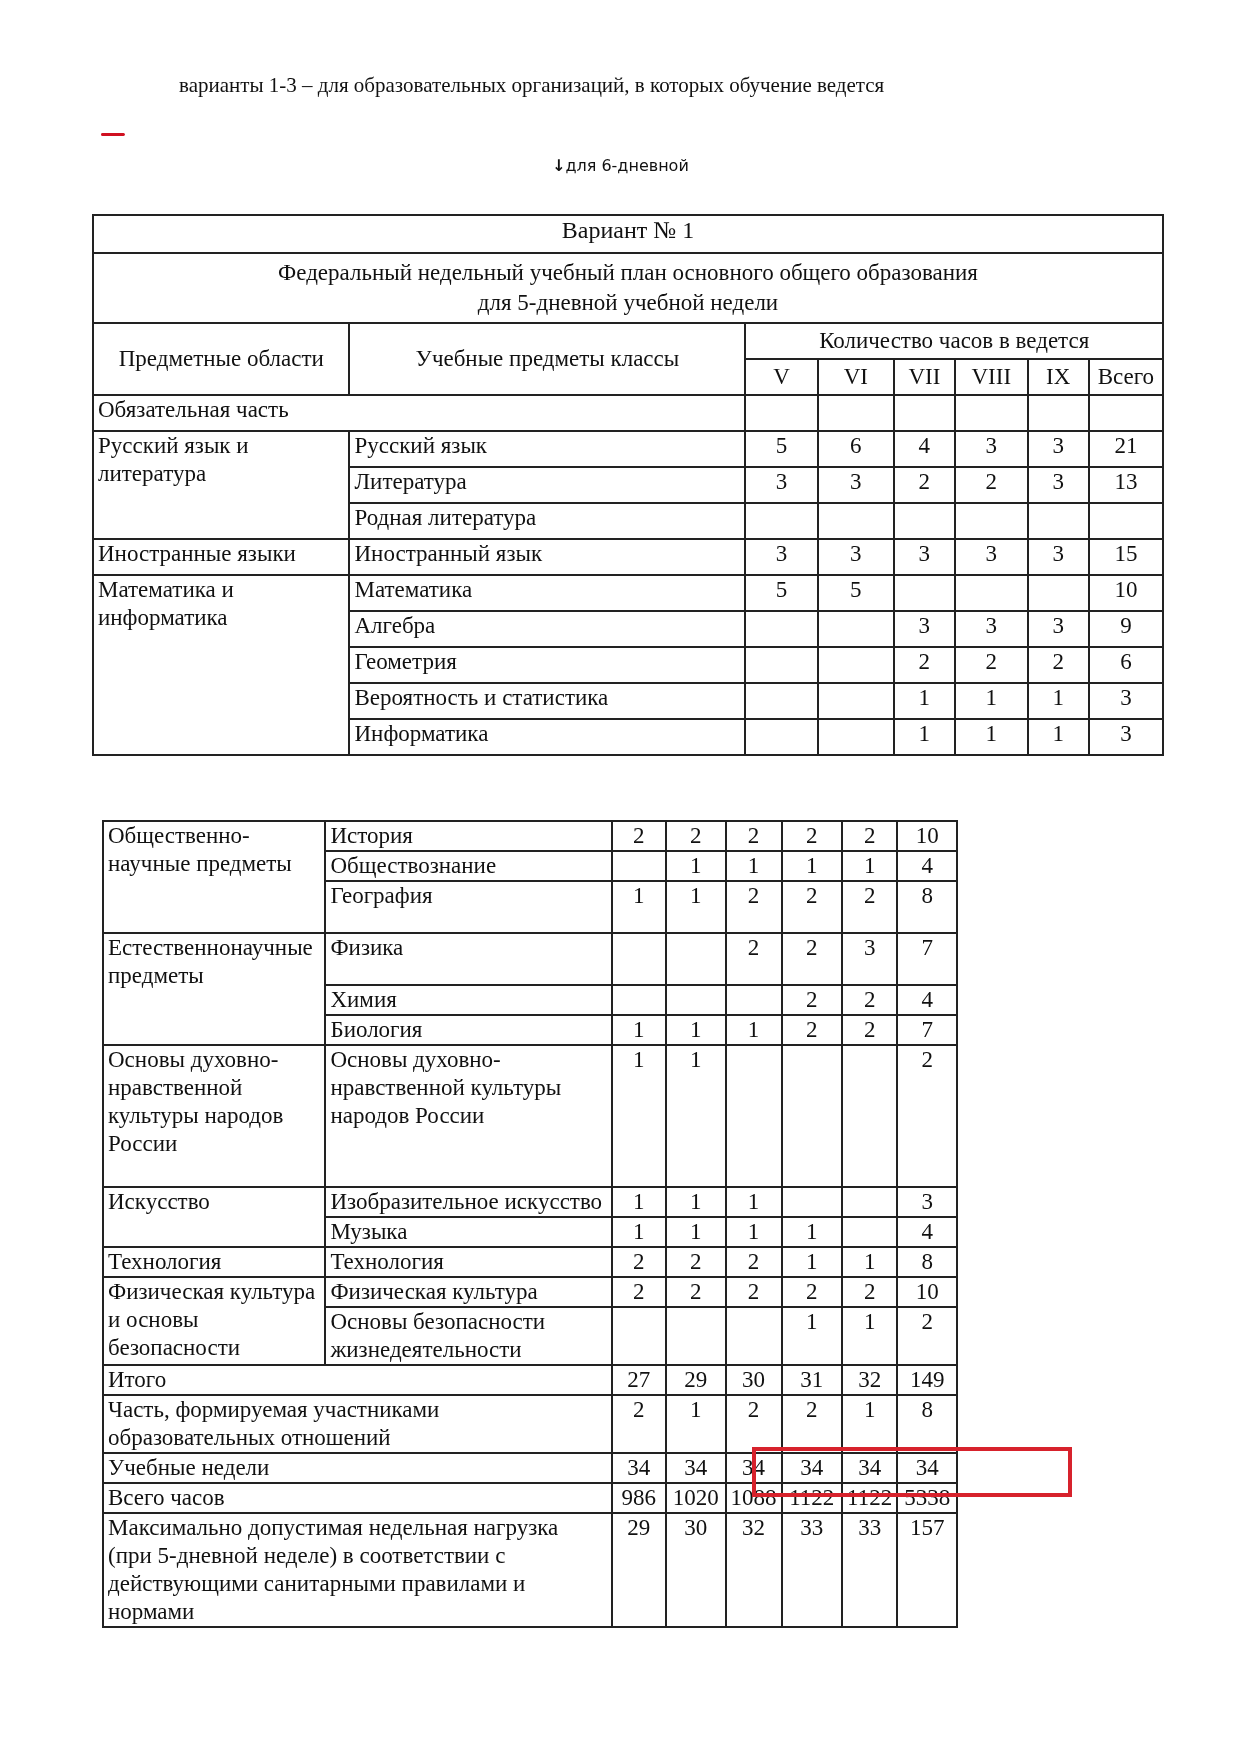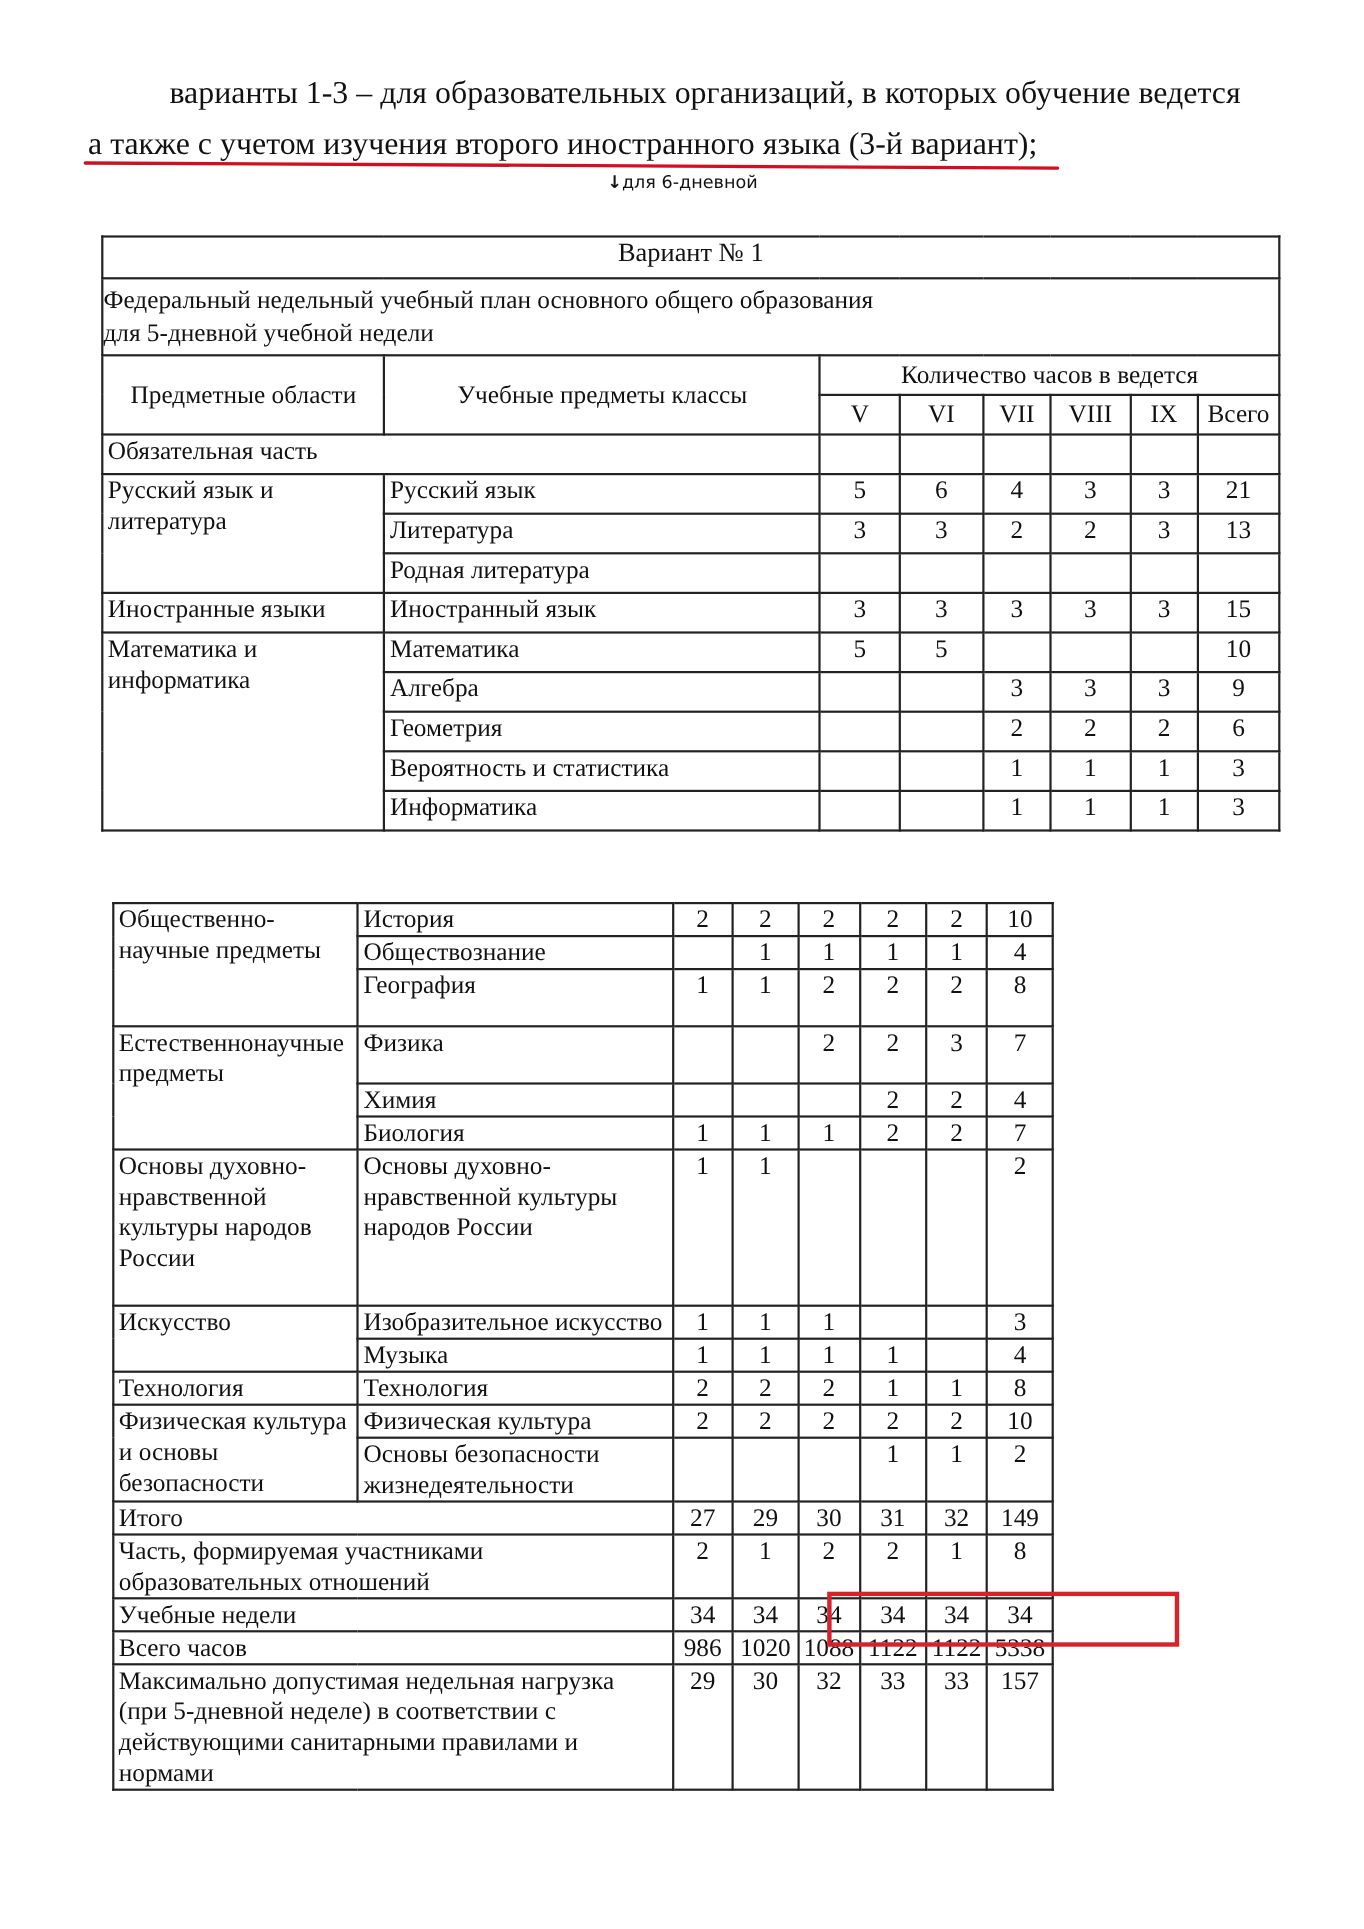--- a/index.html
+++ b/index.html
@@ -1,46 +1,46 @@
 <!DOCTYPE html>
 <html><head>
 <meta charset="utf-8">
 <style>
   html, body { margin: 0; padding: 0; background: #ffffff; }
   body { width: 1240px; height: 1754px; position: relative; overflow: hidden;
          font-family: "Liberation Serif", "DejaVu Serif", serif; color: #111; }
-  .intro { position: absolute; left: 80px; top: 62px; width: 1080px; font-size: 29px; line-height: 46px; }
+  .intro { position: absolute; left: 105px; top: 62px; width: 1080px; font-size: 21px; line-height: 46px; }
   .intro p { margin: 0; }
   .intro .l1 { padding-left: 74px; }
   .intro .l3 { position: relative; display: inline-block; }
   .underline-mark { position: absolute; left: -4px; right: -20px; bottom: 2px; height: 3px; background: #d01020; border-radius: 2px; transform: rotate(0.3deg); }
   .annot { position: absolute; left: 552px; top: 156px; font-family: "DejaVu Sans", sans-serif; font-size: 16px; color: #111; }
   .annot .arrow { font-weight: bold; }
 
   table { border-collapse: collapse; position: absolute; border-radius: 10px; }
   td { border: 2px solid #222; padding: 0 4px; vertical-align: top; font-size: 23px; line-height: 28px; }
   td.n { text-align: center; }
 
   #t1 { left: 92px; top: 214px; width: 1072px; }
   #t1 td { height: 34px; }
   #t1 .title { text-align: center; font-size: 24px; height: 36px; }
-  #t1 .subtitle { font-size: 23px; line-height: 30px; padding: 4px 0; }
+  #t1 .subtitle { text-align: center; font-size: 23px; line-height: 30px; padding: 4px 0; }
   #t1 .hdr { text-align: center; vertical-align: middle; }
 
   #t2 { left: 102px; top: 820px; width: 856px; }
   #t2 td { height: 27px; }
 
   .redbox { position: absolute; left: 752px; top: 1447px; width: 320px; height: 50px; border: 4px solid #d7222c; box-sizing: border-box; }
 </style>
 </head>
 <body>
 
 <div class="intro">
   <p class="l1">варианты 1-3 – для образовательных организаций, в которых обучение ведется</p>
-  <p><span class="l3"><span>а также с учетом изучения второго иностранного языка (3-й вариант);</span><span class="underline-mark"></span></span></p>
+  <p><span class="l3"><span class="underline-mark"></span></span></p>
 </div>
 <div class="annot"><span class="arrow">↓</span><span>для 6-дневной</span></div>
 
 <table id="t1">
   <colgroup>
     <col style="width:230px">
       <col style="width:355px">
       <col style="width:65px">
       <col style="width:68px">
       <col style="width:55px">

